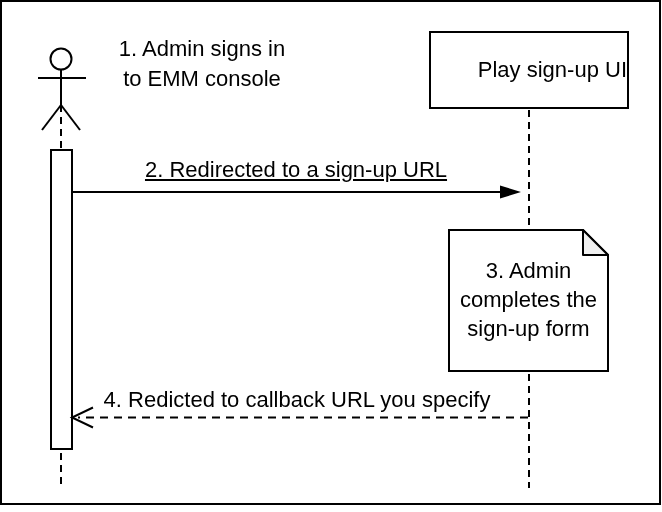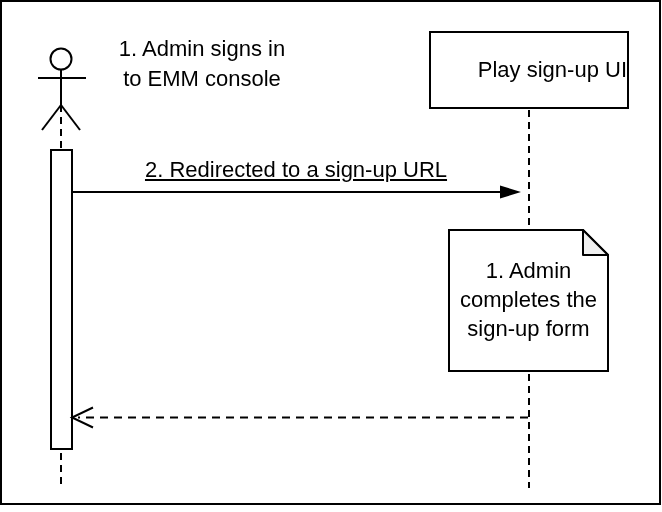--- a/index.html
+++ b/index.html
@@ -90,18 +90,19 @@
 
   <div class="lbl" id="step1-label">1. Admin signs in
 to EMM console</div>
 
   <div id="participant-box">
     <span>Play sign-up UI</span>
   </div>
 
   <div class="lbl" id="message-2-label">2. Redirected to a sign-up URL</div>
 
-  <div class="lbl" id="note-label">1. Admin
+  <div class="lbl" id="note-label">3. Admin
 completes the
 sign-up form</div>
 
+  <div class="lbl" id="message-4-label">4. Redicted to callback URL you specify</div>
 
 </div>
 
 </body></html>

